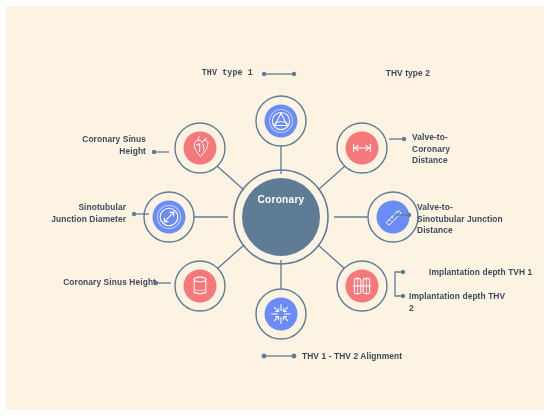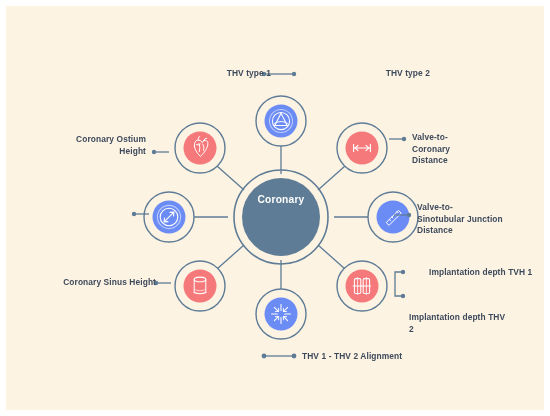--- a/index.html
+++ b/index.html
@@ -212,37 +212,39 @@
       <circle cx="403" cy="209" r="2.2"></circle>
       <circle cx="397" cy="266" r="2.2"></circle>
       <circle cx="397" cy="290" r="2.2"></circle>
     </g>
   </svg>
 
   <div id="hub-label">
     <span class="hub-line">Coronary</span>
   </div>
 
-  <div class="lbl lbl-r" style="left:141px; top:62px; width:124px;">THV  type 1</div>
+  <div class="lbl lbl-r" style="left:123px; top:62px; width:124px;font-family:Liberation Mono, monospace;">THV  type 1</div>
   <div class="lbl lbl-l" style="left:294px; top:62px; width:130px;text-align:right;">THV  type 2</div>
 
-  <div class="lbl lbl-r" style="left:28px; top:128px; width:112px;">Coronary Ostium
+  <div class="lbl lbl-r" style="left:28px; top:128px; width:112px;">Coronary Sinus
 Height</div>
 
+  <div class="lbl lbl-r" style="left:10px; top:196px; width:110px;">Sinotubular
+Junction Diameter</div>
 
   <div class="lbl lbl-r" style="left:24px; top:271px; width:126px;">Coronary Sinus Height</div>
 
   <div class="lbl lbl-l" style="left:406px; top:126px; width:120px;">Valve-to-
 Coronary
 Distance</div>
 
   <div class="lbl lbl-l" style="left:411px; top:196px; width:132px;">Valve-to-
 Sinotubular Junction
 Distance</div>
 
   <div class="lbl lbl-l" style="left:403px; top:261px; width:136px;padding-left:20px;">Implantation depth TVH 1</div>
 
-  <div class="lbl lbl-l" style="left:403px; top:285px; width:130px;margin-top:21px;">Implantation depth THV
+  <div class="lbl lbl-l" style="left:403px; top:285px; width:130px;">Implantation depth THV
 2</div>
 
   <div class="lbl lbl-l" style="left:296px; top:345px; width:180px;">THV 1 - THV 2 Alignment</div>
 
 </div>
 
 </body></html>

